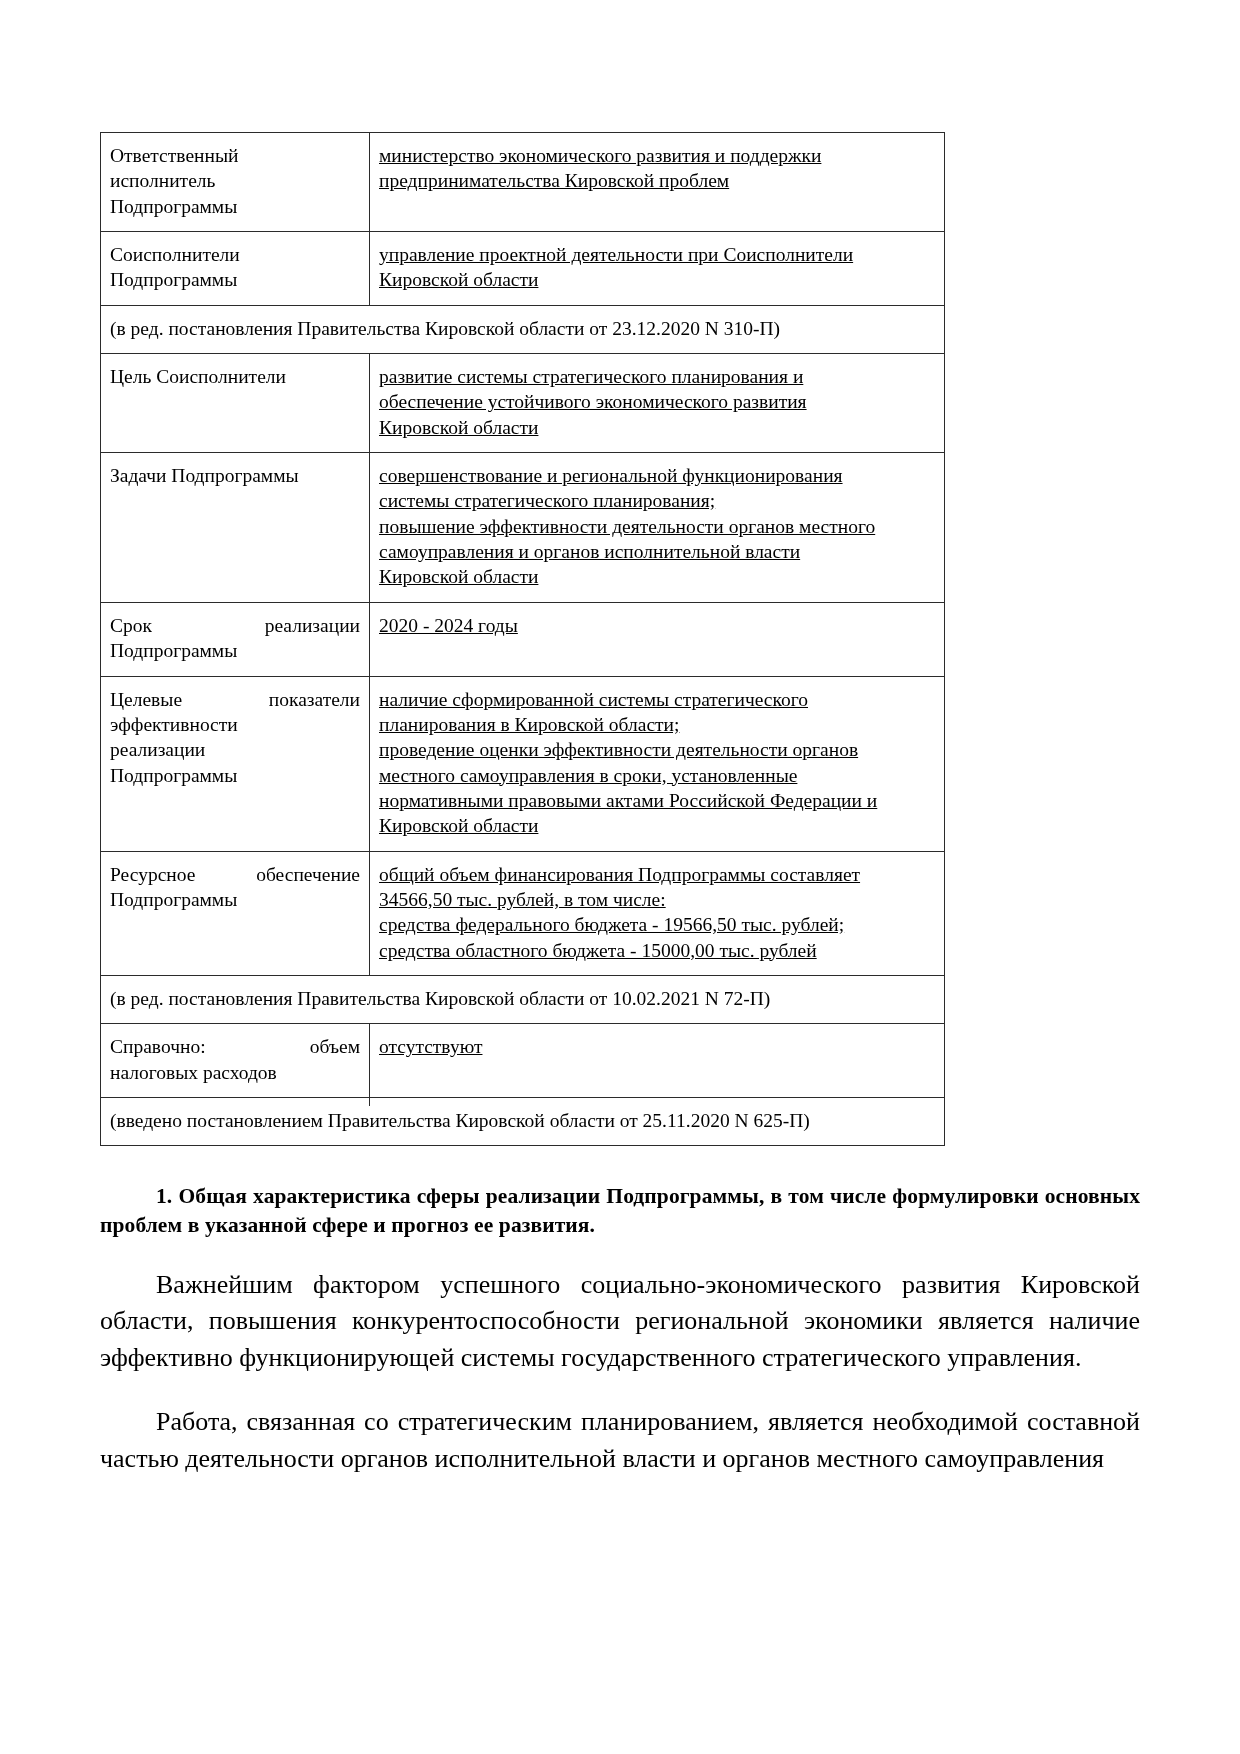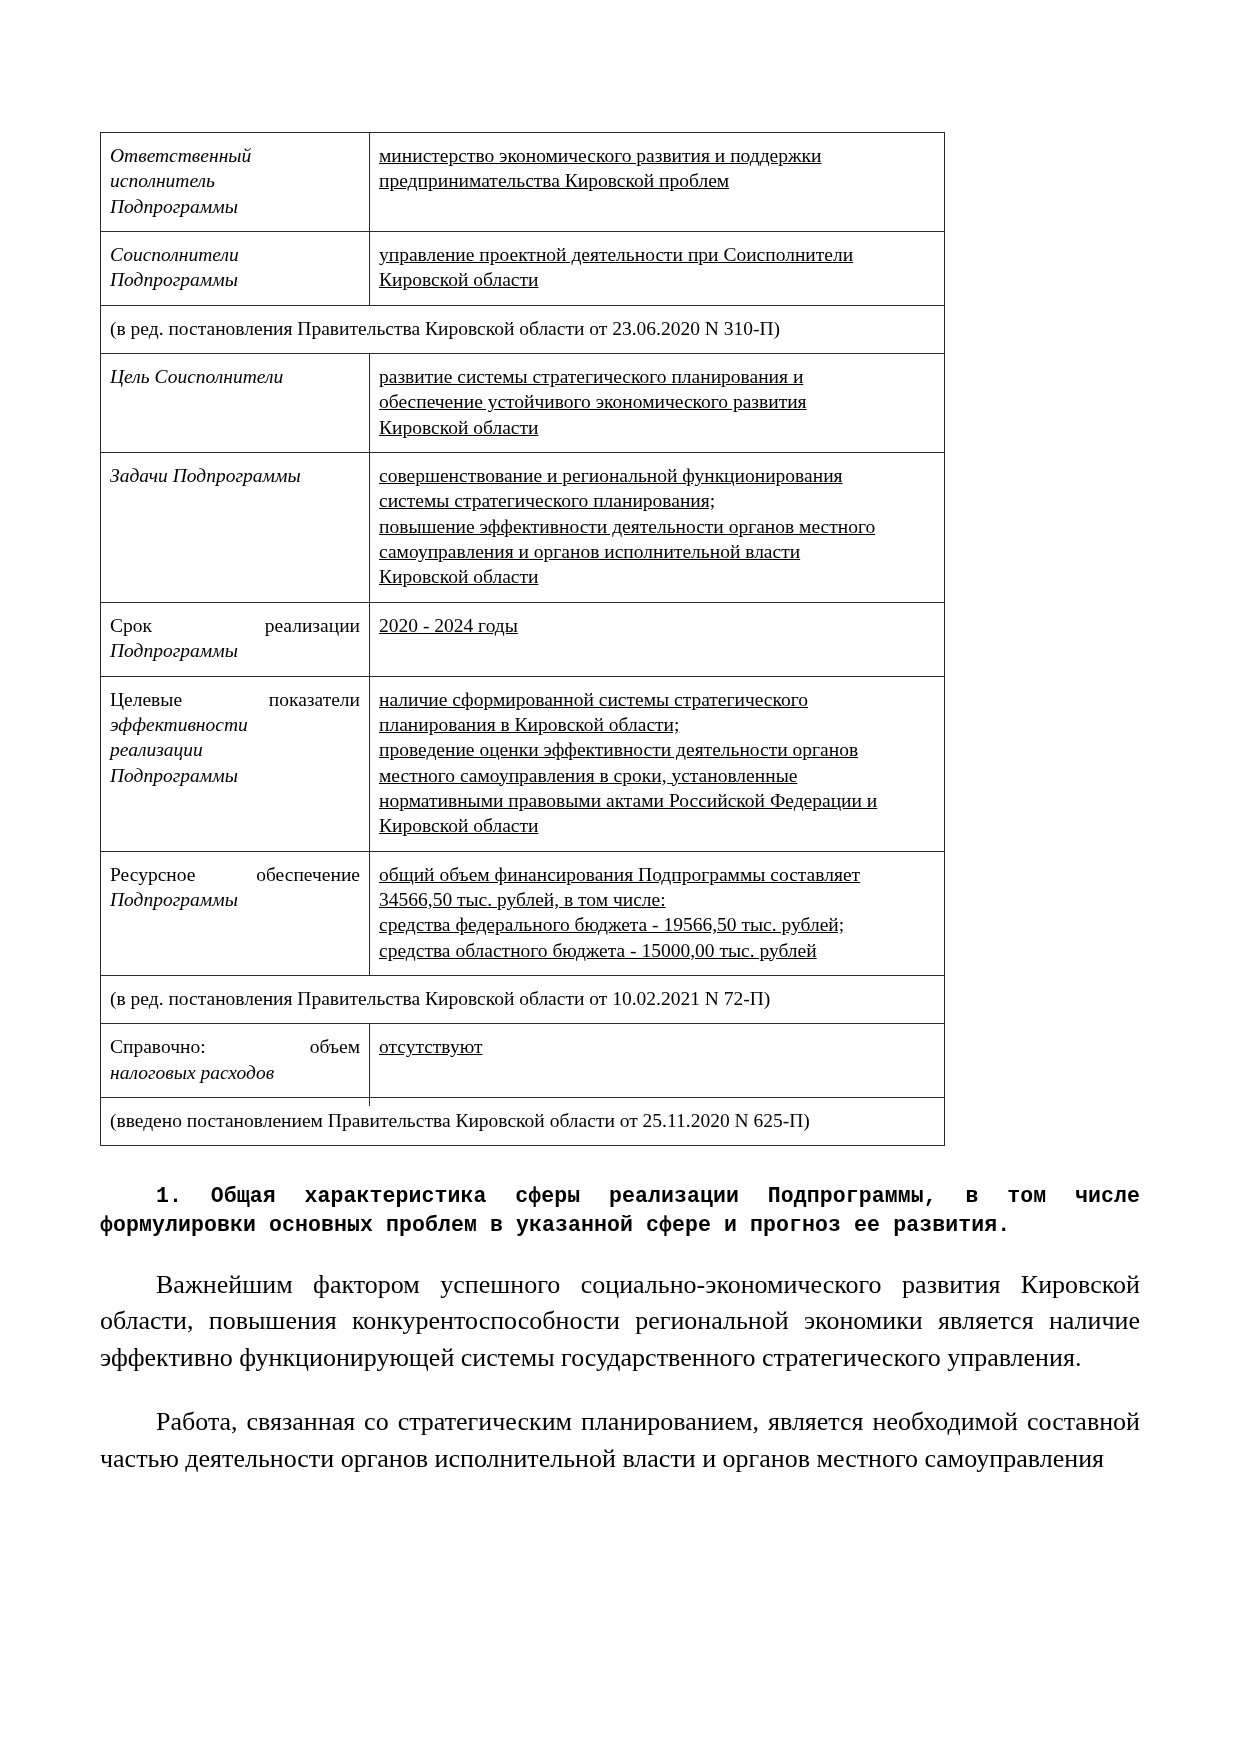--- a/index.html
+++ b/index.html
@@ -38,21 +38,20 @@
   td.label {
     width: 250px;
     text-align: justify;
     text-align-last: justify;
     hyphens: none;
   }
   td.label .nojust {
     display: block;
     text-align: center;
     text-align-last: left;
-    font-style: italic;
   }
   td.value {
     text-align: justify;
     text-align-last: left;
     text-decoration: underline;
   }
   td.value .line {
     display: block;
     text-align: justify;
     text-align-last: left;
@@ -88,21 +87,20 @@
   
   h1.section-heading {
     font-size: 21.5px;
     line-height: 1.33;
     font-weight: bold;
     margin: 36px 0 0 0;
     text-align: justify;
     text-align-last: left;
     text-indent: 56px;
     letter-spacing: 0.1px;
-    font-family: Liberation Mono, monospace;
   }
   p.body-par {
     font-size: 26px;
     line-height: 1.42;
     margin: 27px 0 0 0;
     text-align: justify;
     text-align-last: left;
     text-indent: 56px;
   }
 </style>
@@ -131,21 +129,21 @@
           <span class="nojust">Соисполнители</span>
           <span class="nojust">Подпрограммы</span>
         </td>
         <td class="value">
           <span class="line">управление проектной деятельности при Соисполнители</span>
           <span class="line last">Кировской области</span>
         </td>
       </tr>
 
       <tr>
-        <td class="note" colspan="2">(в ред. постановления Правительства Кировской области от 23.06.2020 N 310-П)</td>
+        <td class="note" colspan="2">(в ред. постановления Правительства Кировской области от 23.12.2020 N 310-П)</td>
       </tr>
 
 
       <tr>
         <td class="label">
           <span class="nojust">Цель Соисполнители</span>
         </td>
         <td class="value">
           <span class="line">развитие системы стратегического планирования и</span>
           <span class="line">обеспечение устойчивого экономического развития</span>

